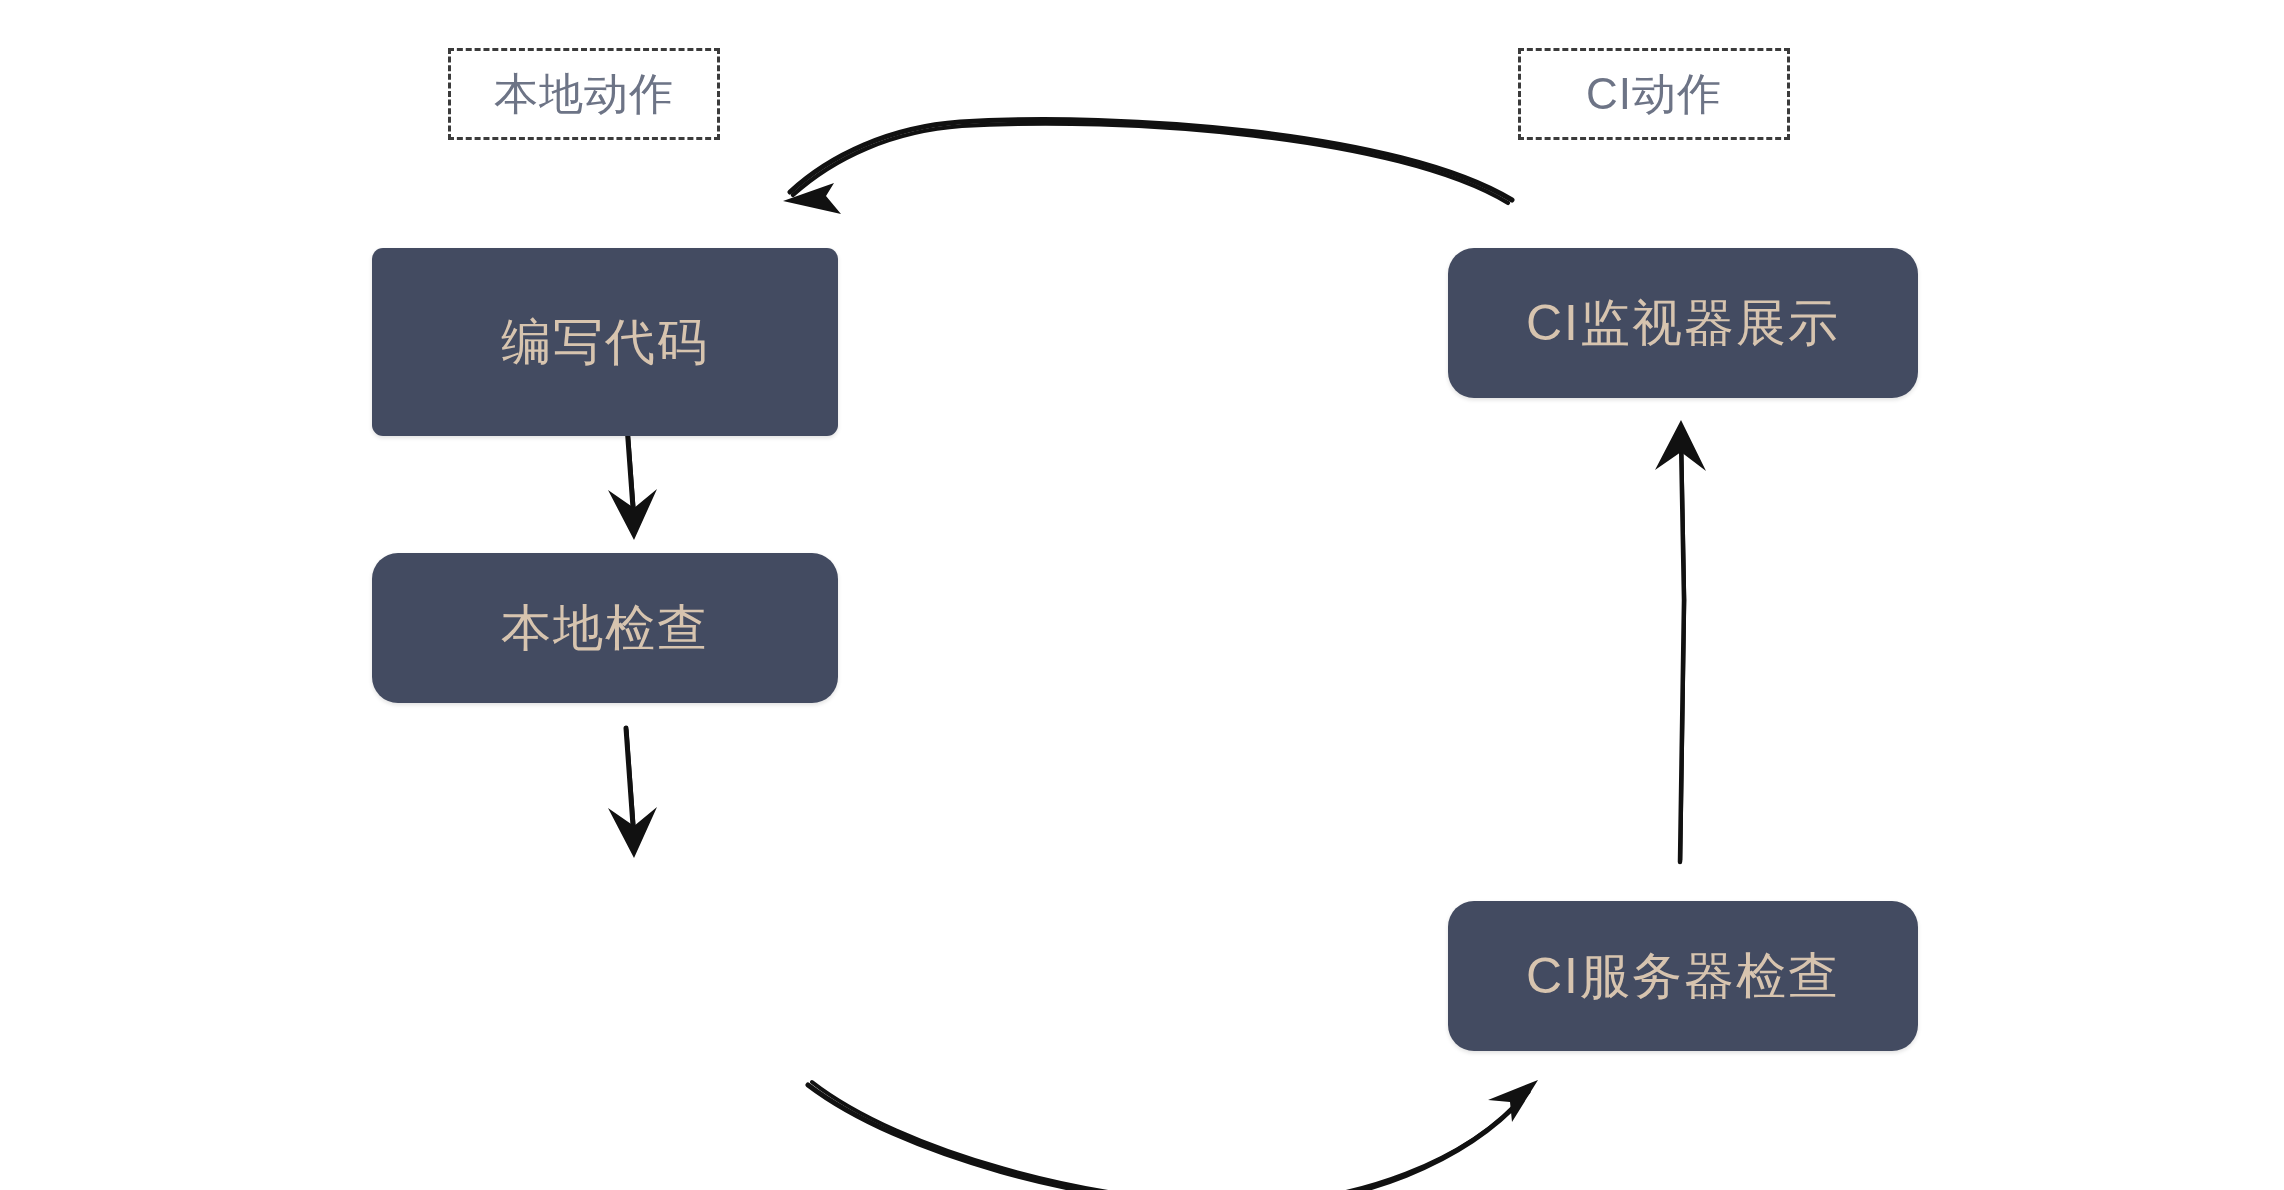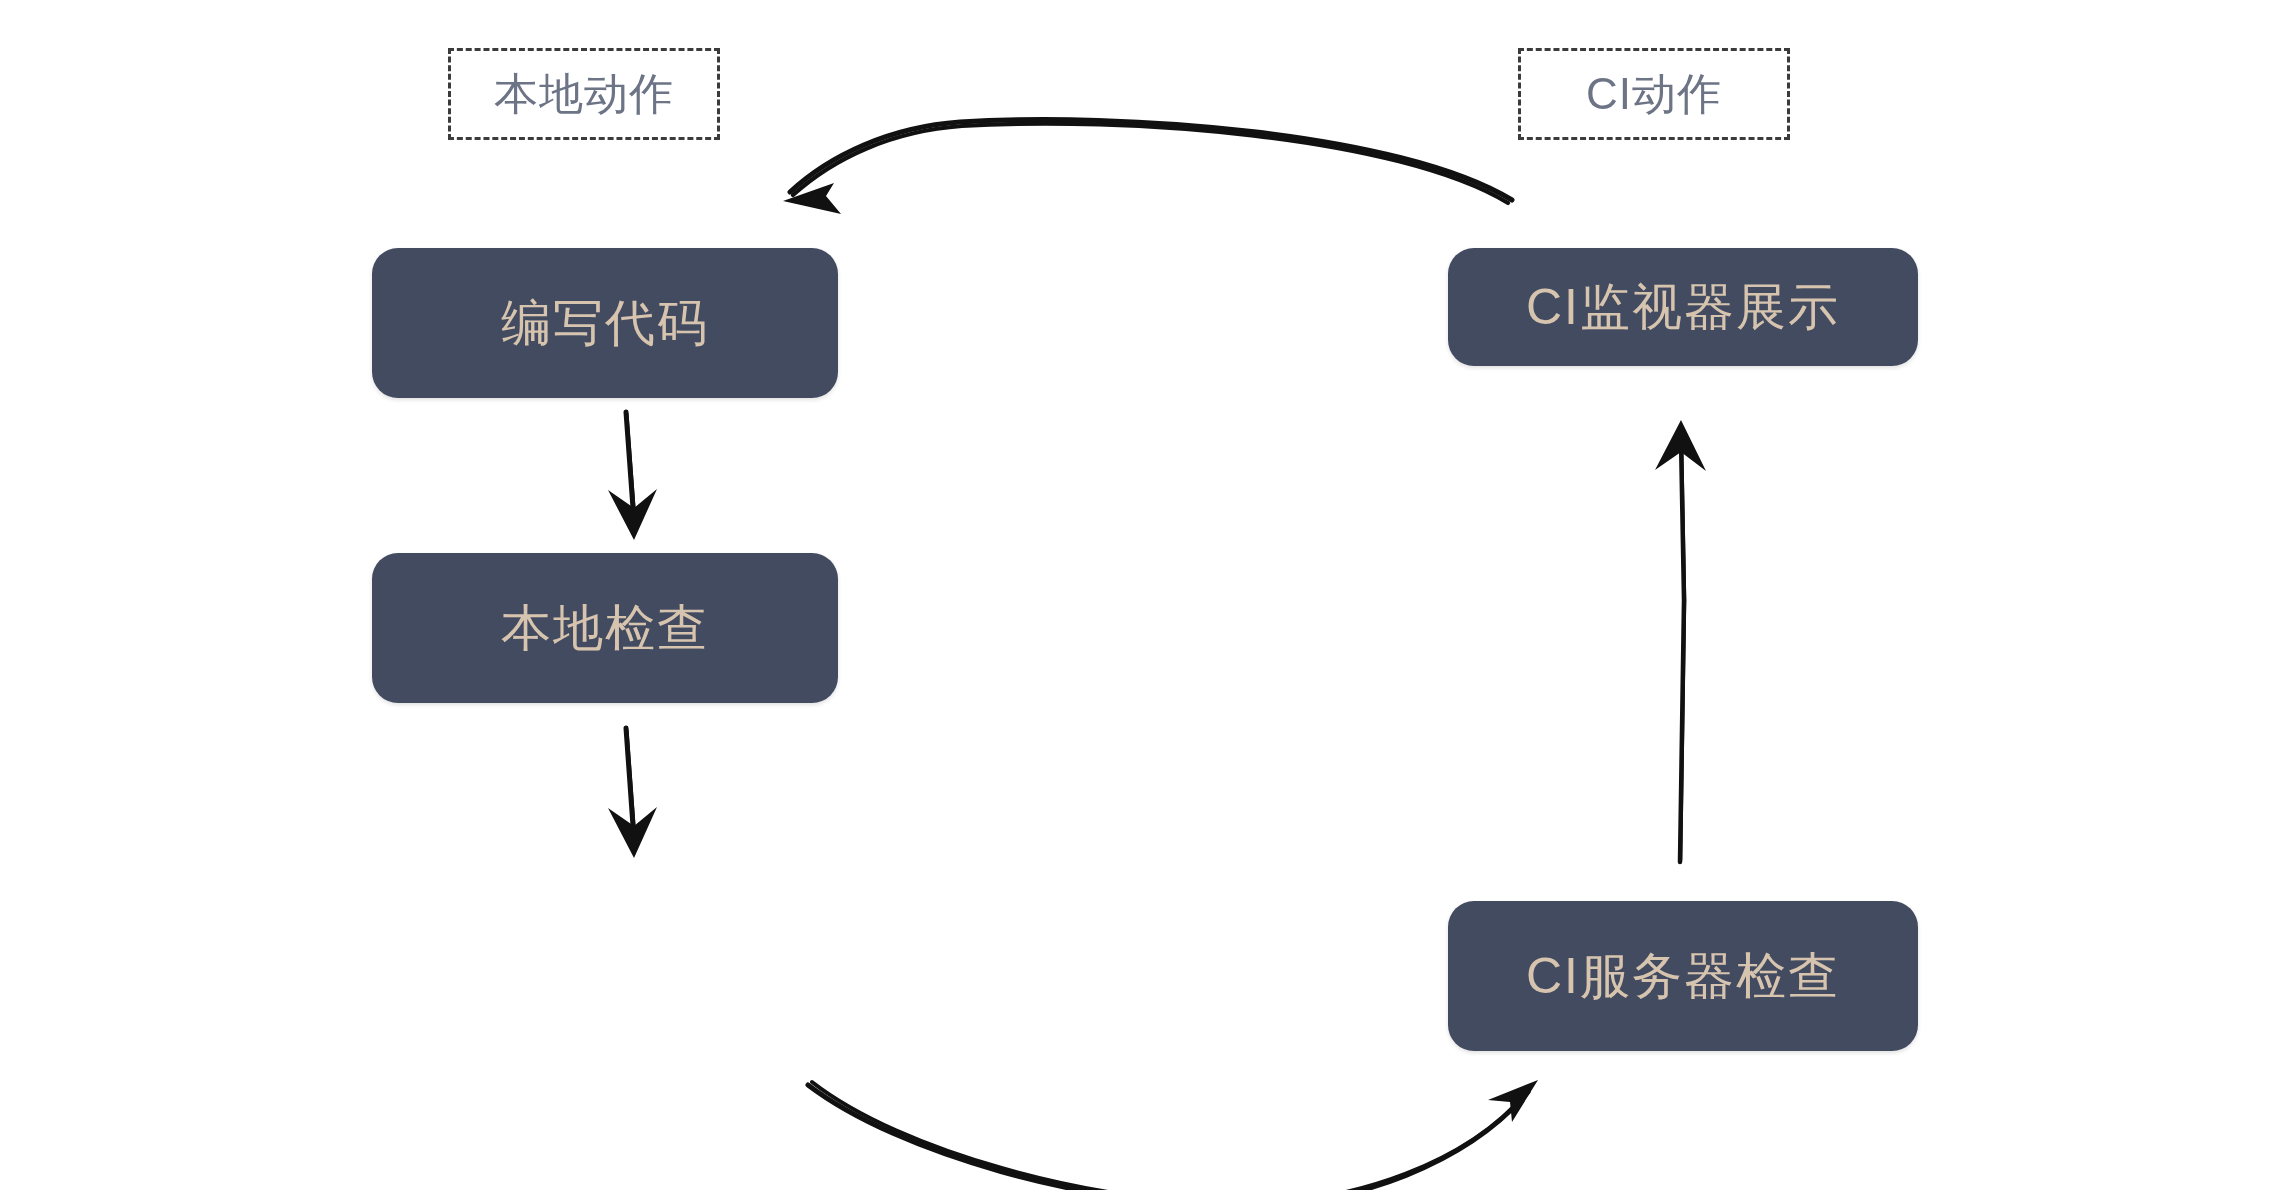--- a/index.html
+++ b/index.html
@@ -46,24 +46,24 @@
     display: flex;
     align-items: center;
     justify-content: center;
     color: #d7c4af;
     font-size: 50px;
     font-weight: 400;
     letter-spacing: 2px;
     line-height: 1;
     box-shadow: 0 2px 4px rgba(0,0,0,0.12);
   }
-  #node-write-code   { left: 372px;  top: 248px;  width: 466px; height: 150px; }
+  #node-write-code   { left: 372px;  top: 248px;  width: 466px; height: 188px; border-radius: 11px; }
   #node-local-check  { left: 372px;  top: 553px;  width: 466px; height: 150px; }
   #node-commit-code  { left: 372px;  top: 873px;  width: 466px; height: 150px; }
-  #node-ci-monitor   { left: 1448px; top: 248px;  width: 470px; height: 118px; }
+  #node-ci-monitor   { left: 1448px; top: 248px;  width: 470px; height: 150px; }
   #node-ci-server    { left: 1448px; top: 901px;  width: 470px; height: 150px; }
 
   
   #arrow-layer {
     position: absolute;
     left: 0;
     top: 0;
     width: 2284px;
     height: 1190px;
     pointer-events: none;

